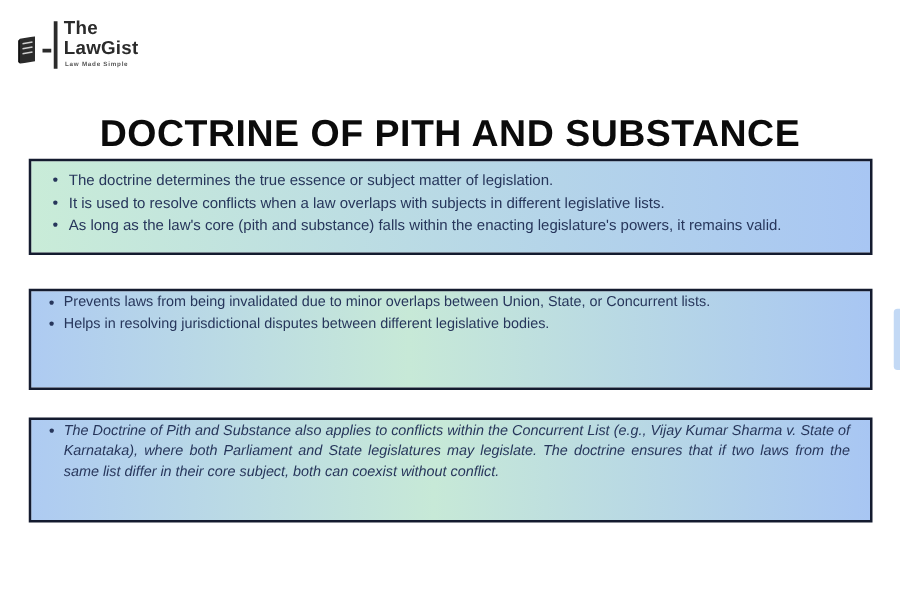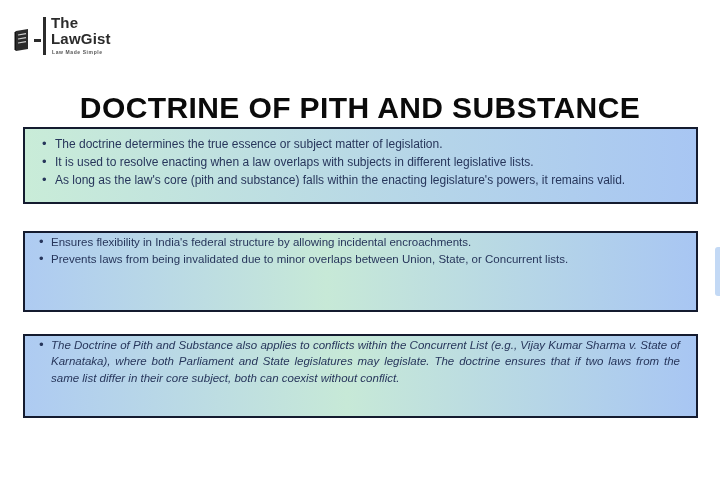--- a/index.html
+++ b/index.html
@@ -79,29 +79,29 @@
     <div class="l2">LawGist</div>
   </div>
   <div class="tagline">Law Made Simple</div>
 </div>
 
 <h1 class="title">DOCTRINE OF PITH AND SUBSTANCE</h1>
 
 <section class="box box1">
   <ul>
     <li><span>The doctrine determines the </span><strong>true essence</strong><span> or subject matter of legislation.</span></li>
-    <li>It is used to resolve enacting when a law overlaps with subjects in different legislative lists.</li>
+    <li>It is used to resolve conflicts when a law overlaps with subjects in different legislative lists.</li>
     <li>As long as the law's core (pith and substance) falls within the enacting legislature's powers, it remains valid.</li>
   </ul>
 </section>
 
 <section class="box box2">
   <ul>
-    <li>Ensures flexibility in India's federal structure by allowing incidental encroachments.</li>
     <li>Prevents laws from being invalidated due to minor overlaps between Union, State, or Concurrent lists.</li>
+    <li>Helps in resolving jurisdictional disputes between different legislative bodies.</li>
   </ul>
 </section>
 
 <section class="box box3">
   <ul>
     <li>The Doctrine of Pith and Substance also applies to conflicts within the Concurrent List (e.g., Vijay Kumar Sharma v. State of Karnataka), where both Parliament and State legislatures may legislate. The doctrine ensures that if two laws from the same list differ in their core subject, both can coexist without conflict.</li>
   </ul>
 </section>
 
 <div class="clipped-edge"></div>

